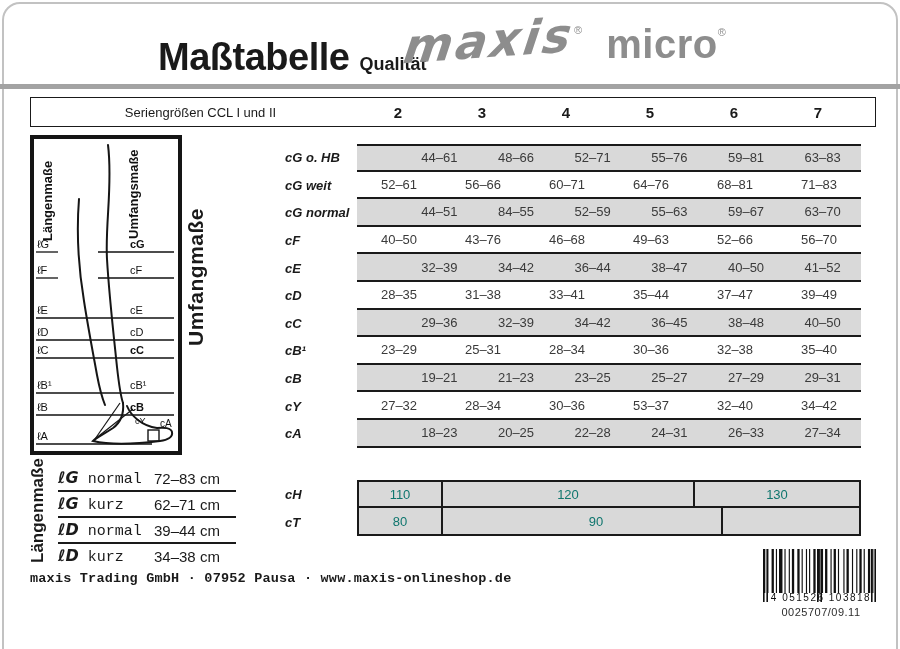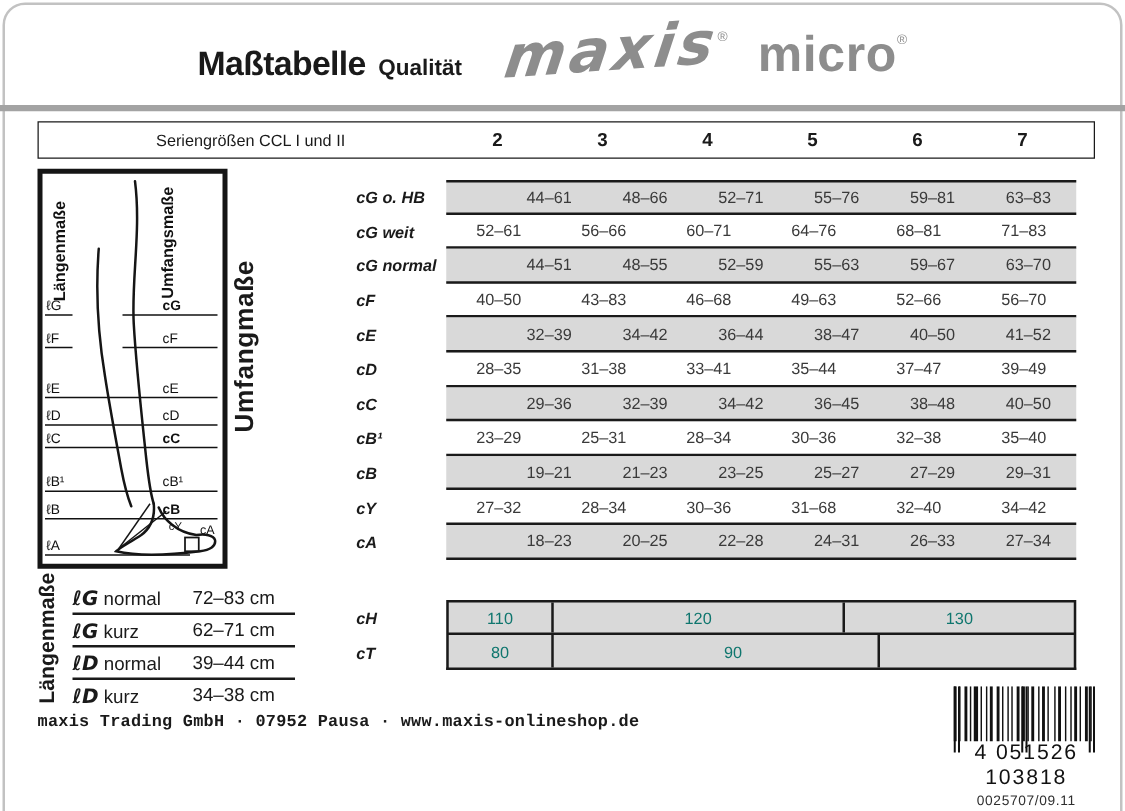--- a/index.html
+++ b/index.html
@@ -7,21 +7,21 @@
     width:900px;height:649px;position:relative;overflow:hidden;
     background:#ffffff;color:#1a1a1a;
     font-family:"Liberation Sans",sans-serif;
   }
   .page-frame{
     position:absolute;left:2px;top:2px;width:892px;height:660px;
     border:2px solid #c2c2c2;border-radius:18px;pointer-events:none;
   }
   
   .title{position:absolute;left:158px;top:36px;display:flex;align-items:baseline;gap:10px;}
-  .title .main{font-size:27px;font-weight:bold;letter-spacing:-0.5px;}
+  .title .main{font-size:38px;font-weight:bold;letter-spacing:-0.5px;}
   .title .sub{font-size:18px;font-weight:bold;}
   .brand{position:absolute;left:404px;top:16px;color:var(--brand,#8d8d8d);display:flex;align-items:flex-start;}
   .brand-script{
     font-family:"DejaVu Sans",sans-serif;font-style:italic;font-weight:bold;
     font-size:47px;line-height:1.05;letter-spacing:3px;
     transform:rotate(-4deg) skewX(-12deg);
   }
   .reg{font-size:11px;margin-top:8px;}
   .brand-product{font-size:40px;font-weight:bold;letter-spacing:0.5px;line-height:1;margin-left:24px;margin-top:8px;}
   .reg2{font-size:11px;margin-top:10px;}
@@ -62,47 +62,47 @@
   
   .merged-table{position:absolute;left:285px;top:480px;width:576px;}
   .g-row{display:flex;height:28px;justify-content:flex-end;}
   .g-data{
     flex:1;display:flex;background:var(--shaded,#d9d9d9);
     border:2px solid #1a1a1a;box-sizing:border-box;
   }
   .g-row.g-last .g-data{border-top:none;gap:28px;}
   .g-cell{display:flex;align-items:center;justify-content:center;font-size:13px;color:#0f766e;box-sizing:border-box;}
   .g-cell-0{width:84px;border-right:2px solid #1a1a1a;}
-  .g-cell-1{width:233px;border-right:2px solid #1a1a1a;}
+  .g-cell-1{width:252px;border-right:2px solid #1a1a1a;}
   .g-cell-2{flex:1;}
 
   
   .len-axis{
     position:absolute;left:28px;top:467px;height:96px;width:24px;
     writing-mode:vertical-rl;transform:rotate(180deg);
     font-size:17px;font-weight:bold;text-align:center;
   }
   .len-table{position:absolute;left:58px;top:466px;width:178px;}
   .len-row{display:flex;height:24px;align-items:center;}
   .len-row:not(:last-child){border-bottom:2px solid #1a1a1a;}
   .len-label{width:96px;font-size:15px;}
   .len-sym{font-weight:bold;font-style:italic;font-size:16px;font-family:"DejaVu Sans",sans-serif;}
-  .len-variant{font-size:15px;}
+  .len-variant{font-size:15px;font-family:Liberation Mono, monospace;}
   .len-value{flex:1;font-size:15px;}
 
   
   .footer{
     position:absolute;left:30px;top:571px;
     font-weight:bold;font-size:13.5px;letter-spacing:0.2px;font-family:Liberation Mono, monospace;
   }
 
   
   .barcode{position:absolute;left:756px;top:549px;width:130px;text-align:center;}
   .barcode svg{display:block;margin:0 auto;}
-  .barcode-digits{font-size:17px;letter-spacing:1.5px;margin-top:-11px;color:#111;}
+  .barcode-digits{font-size:10px;letter-spacing:1.5px;margin-top:-11px;color:#111;}
   .barcode-code{font-size:11px;color:#2e2e2e;margin-top:3px;letter-spacing:0.5px;}
 </style>
 </head>
 <body>
 
 <div class="page-frame"></div>
 
 <div class="title">
   <span class="main">Maßtabelle</span>
   <span class="sub">Qualität</span>
@@ -201,32 +201,32 @@
         <div class="m-cell">60–71</div>
         <div class="m-cell">64–76</div>
         <div class="m-cell">68–81</div>
         <div class="m-cell">71–83</div>
       </div>
     </div>
     <div class="m-row shaded">
       <div class="m-label">cG normal</div>
       <div class="m-data">
         <div class="m-cell">44–51</div>
-        <div class="m-cell">48–55</div>
+        <div class="m-cell">84–55</div>
         <div class="m-cell">52–59</div>
         <div class="m-cell">55–63</div>
         <div class="m-cell">59–67</div>
         <div class="m-cell">63–70</div>
       </div>
     </div>
     <div class="m-row">
       <div class="m-label">cF</div>
       <div class="m-data">
         <div class="m-cell">40–50</div>
-        <div class="m-cell">43–83</div>
+        <div class="m-cell">43–76</div>
         <div class="m-cell">46–68</div>
         <div class="m-cell">49–63</div>
         <div class="m-cell">52–66</div>
         <div class="m-cell">56–70</div>
       </div>
     </div>
     <div class="m-row shaded">
       <div class="m-label">cE</div>
       <div class="m-data">
         <div class="m-cell">32–39</div>
@@ -280,21 +280,21 @@
         <div class="m-cell">27–29</div>
         <div class="m-cell">29–31</div>
       </div>
     </div>
     <div class="m-row">
       <div class="m-label">cY</div>
       <div class="m-data">
         <div class="m-cell">27–32</div>
         <div class="m-cell">28–34</div>
         <div class="m-cell">30–36</div>
-        <div class="m-cell">31–68</div>
+        <div class="m-cell">53–37</div>
         <div class="m-cell">32–40</div>
         <div class="m-cell">34–42</div>
       </div>
     </div>
     <div class="m-row shaded">
       <div class="m-label">cA</div>
       <div class="m-data">
         <div class="m-cell">18–23</div>
         <div class="m-cell">20–25</div>
         <div class="m-cell">22–28</div>

